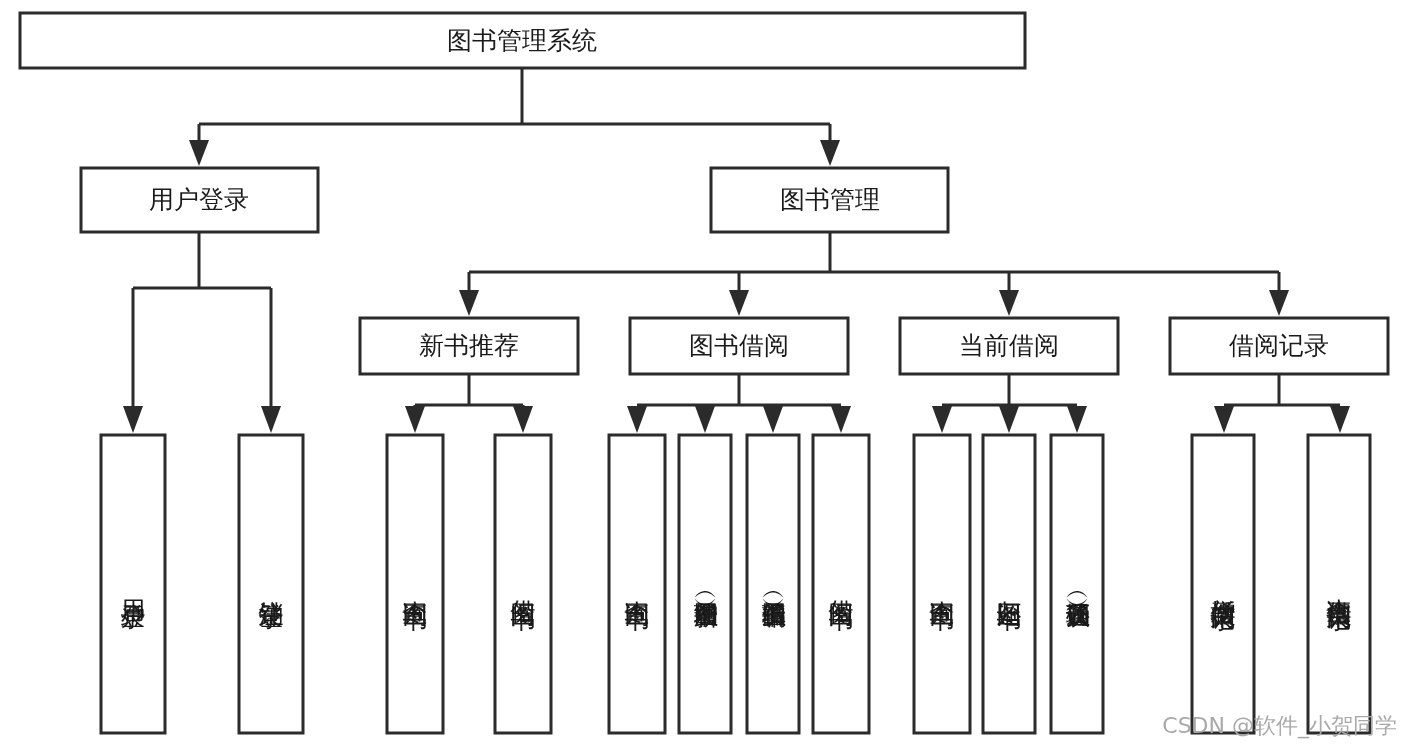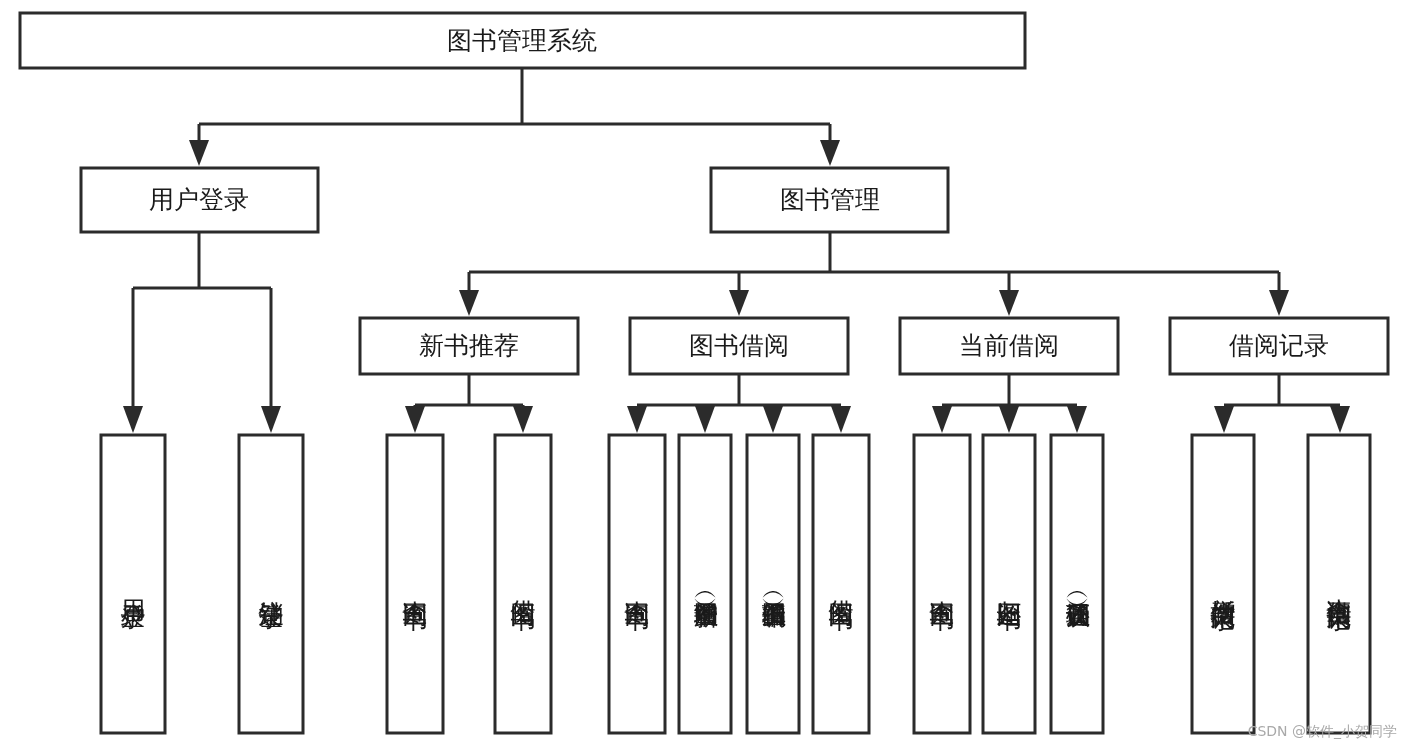--- a/index.html
+++ b/index.html
@@ -68,21 +68,21 @@
   }
   .leaf-label-text.tight {
     font-size: 24px;
     letter-spacing: 0px;
   }
   #watermark {
     position: absolute;
     right: 8px;
     bottom: 6px;
     font-family: "DejaVu Sans", "Liberation Sans", sans-serif;
-    font-size: 14px;
+    font-size: 22px;
     color: #a9a9a9;
     white-space: nowrap;
     pointer-events: none;
   }
 </style>
 </head>
 <body>
 
 <div id="diagram-root">
 

